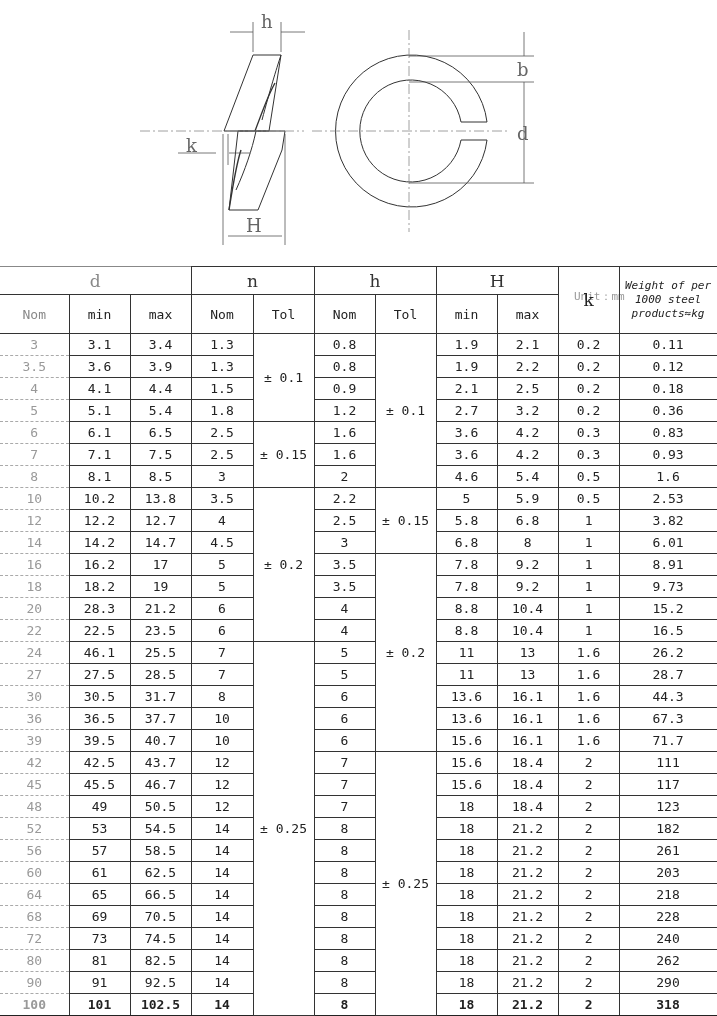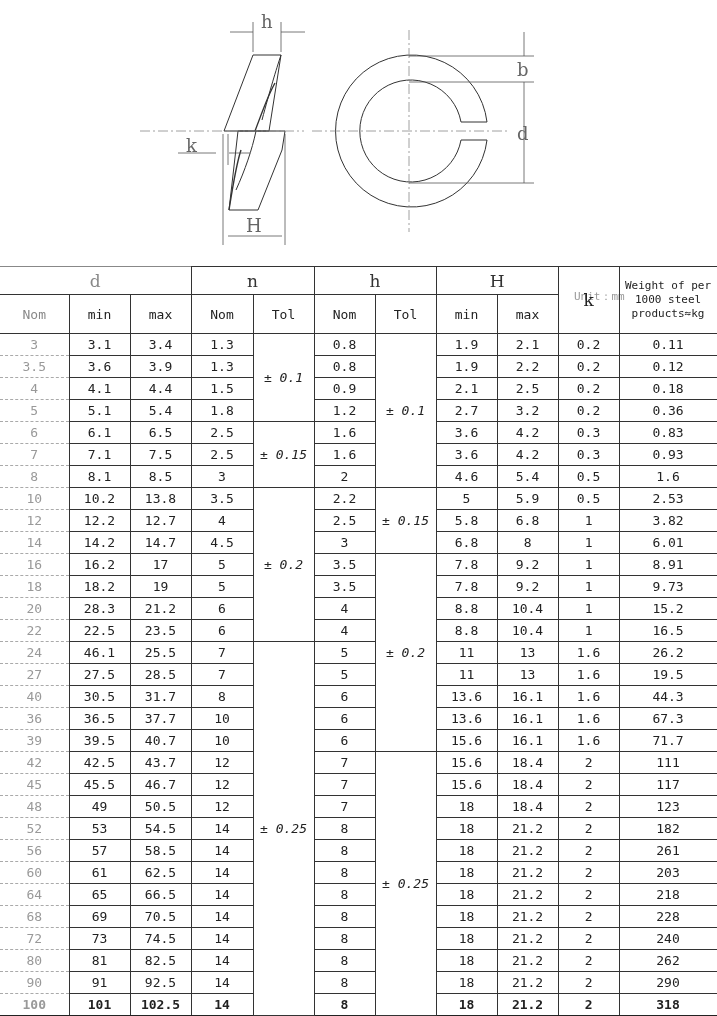--- a/index.html
+++ b/index.html
@@ -12,24 +12,24 @@
                table-layout: fixed; width: 717px; }
   table.spec td, table.spec th { border: 1px solid #333; text-align: center; padding: 0;
                                  font-weight: normal; font-size: 13px; height: 21px;
                                  overflow: hidden; white-space: nowrap; }
   table.spec th.group { height: 27px; font-size: 17px; color: #333;
                         font-family: "DejaVu Serif", serif; }
   table.spec th.group.d { color: #888; border-left: none; border-top: 1px solid #888; }
   table.spec th.sub { height: 38px; font-size: 13px; }
   table.spec th.sub.nom-d { color: #888; border-left: none; }
   table.spec th.k { font-size: 17px; font-family: "DejaVu Serif", serif; }
-  table.spec th.weight { font-size: 11px; line-height: 14px; white-space: normal; }
+  table.spec th.weight { font-size: 11px; line-height: 14px; white-space: normal; font-style: italic; }
   table.spec td.nom { color: #999; border-left: none; border-top: 1px dashed #aaa;
                       border-bottom: 1px dashed #aaa; }
-  table.spec td.tol { vertical-align: middle; font-style: italic; }
+  table.spec td.tol { vertical-align: middle; }
   table.spec tr.last td { border-bottom: 1.5px solid #222; font-weight: bold; }
 </style>
 </head>
 <body>
 
 <svg class="drawing" viewBox="0 0 717 250" width="717" height="250">
   <g fill="none" stroke="#333" stroke-width="1">
 
     <path d="M 253 55 L 281 55 L 269 131 L 224 131 Z"></path>
     <path d="M 281 55 C 276 70 270 90 262 120"></path>
@@ -297,24 +297,24 @@
       </tr>
       <tr>
         <td class="nom">27</td>
         <td>27.5</td>
         <td>28.5</td>
         <td>7</td>
         <td>5</td>
         <td>11</td>
         <td>13</td>
         <td>1.6</td>
-        <td>19.5</td>
-      </tr>
-      <tr>
-        <td class="nom">40</td>
+        <td>28.7</td>
+      </tr>
+      <tr>
+        <td class="nom">30</td>
         <td>30.5</td>
         <td>31.7</td>
         <td>8</td>
         <td>6</td>
         <td>13.6</td>
         <td>16.1</td>
         <td>1.6</td>
         <td>44.3</td>
       </tr>
       <tr>

